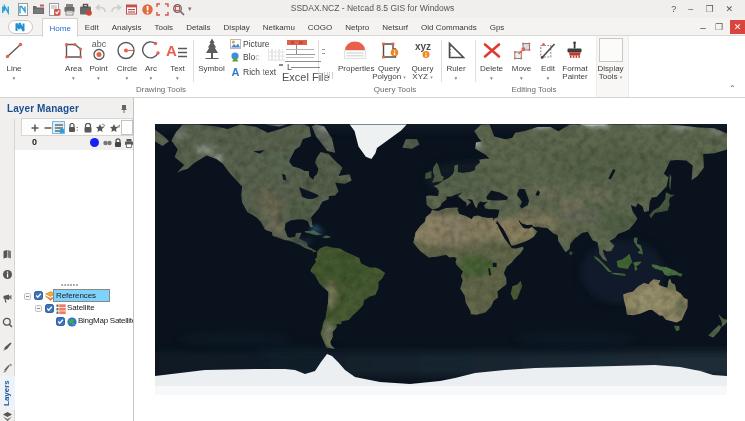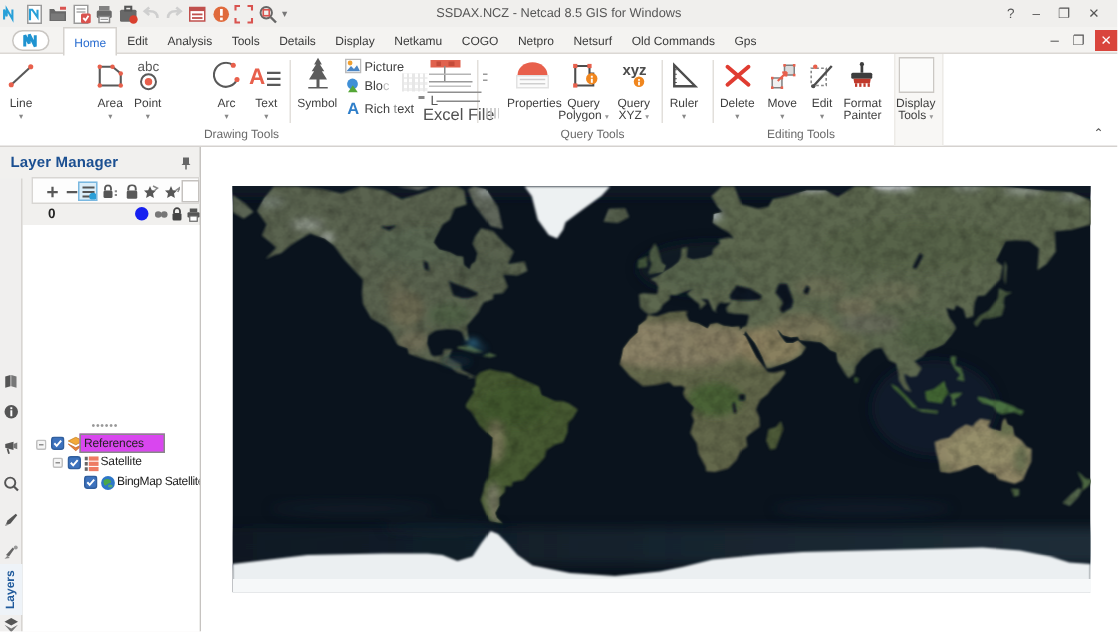--- a/index.html
+++ b/index.html
@@ -197,20 +197,31 @@
         <div class="ic">
           <svg width="18" height="21" viewBox="0 0 18 21">
             <text x="9" y="7" font-family="Liberation Sans" font-size="9" fill="#595959" text-anchor="middle">abc</text>
             <circle cx="9" cy="14.5" r="5" fill="none" stroke="#595959" stroke-width="1.3"></circle>
             <circle cx="9" cy="14.5" r="2.5" fill="#e8604c"></circle>
           </svg>
         </div>
         <div class="lb">Point</div>
         <div class="dd">▾</div>
       </div>
+      <div class="rbtn" style="left:110.0px">
+        <div class="ic">
+          <svg width="20" height="19" viewBox="0 0 20 19">
+            <circle cx="9" cy="9.5" r="8" fill="none" stroke="#595959" stroke-width="1.4"></circle>
+            <circle cx="9" cy="9.5" r="2" fill="#e8604c"></circle>
+            <line x1="11" y1="9.5" x2="17" y2="9.5" stroke="#e8604c" stroke-width="1.1"></line>
+          </svg>
+        </div>
+        <div class="lb">Circle</div>
+        <div class="dd">▾</div>
+      </div>
       <div class="rbtn" style="left:134.0px">
         <div class="ic">
           <svg width="19" height="19" viewBox="0 0 19 19">
             <path d="M13.5 2.5 A 8 8 0 1 0 16 12" fill="none" stroke="#595959" stroke-width="1.4"></path>
             <circle cx="13.5" cy="2.5" r="1.7" fill="#e8604c"></circle>
             <circle cx="16" cy="12" r="1.7" fill="#e8604c"></circle>
           </svg>
         </div>
         <div class="lb">Arc</div>
         <div class="dd">▾</div>
@@ -496,21 +507,21 @@
               <rect x="0.5" y="0.5" width="8" height="8" rx="1.8" fill="#3d72bd" stroke="#315f9e"></rect>
               <path d="M2.2 4.5 L3.8 6.2 L6.8 2.8" stroke="#fff" stroke-width="1.3" fill="none"></path>
             </svg>
           </div>
           <div style="position:absolute;left:30px;top:141px">
             <svg width="11" height="10" viewBox="0 0 11 10">
               <path d="M5.5 0.5 L10.5 3 L5.5 5.5 L0.5 3 Z" fill="#f2a93b" stroke="#c77f1f" stroke-width="0.5"></path>
               <path d="M0.5 5 L5.5 7.5 L10.5 5 L5.5 9.5 Z" fill="#e8833a" stroke="#c06020" stroke-width="0.5"></path>
             </svg>
           </div>
-          <div style="position:absolute;left:38px;top:139px;border:1px solid #888;background:#d946ef;font-size:8px;color:#222;padding:0 2px;line-height:11px;width:57px;letter-spacing:-0.1px">References</div>
+          <div style="position:absolute;left:38px;top:139px;border:1px solid #888;background:#7dd3fc;font-size:8px;color:#222;padding:0 2px;line-height:11px;width:57px;letter-spacing:-0.1px">References</div>
           <div style="position:absolute;left:20px;top:155px">
             <svg width="7" height="7" viewBox="0 0 7 7">
               <rect x="0.5" y="0.5" width="6" height="6" rx="1" fill="#f5f5f5" stroke="#c0c0c0"></rect>
               <line x1="2" y1="3.5" x2="5" y2="3.5" stroke="#909090"></line>
             </svg>
           </div>
           <div style="position:absolute;left:30px;top:154px">
             <svg width="9" height="9" viewBox="0 0 9 9">
               <rect x="0.5" y="0.5" width="8" height="8" rx="1.8" fill="#3d72bd" stroke="#315f9e"></rect>
               <path d="M2.2 4.5 L3.8 6.2 L6.8 2.8" stroke="#fff" stroke-width="1.3" fill="none"></path>

